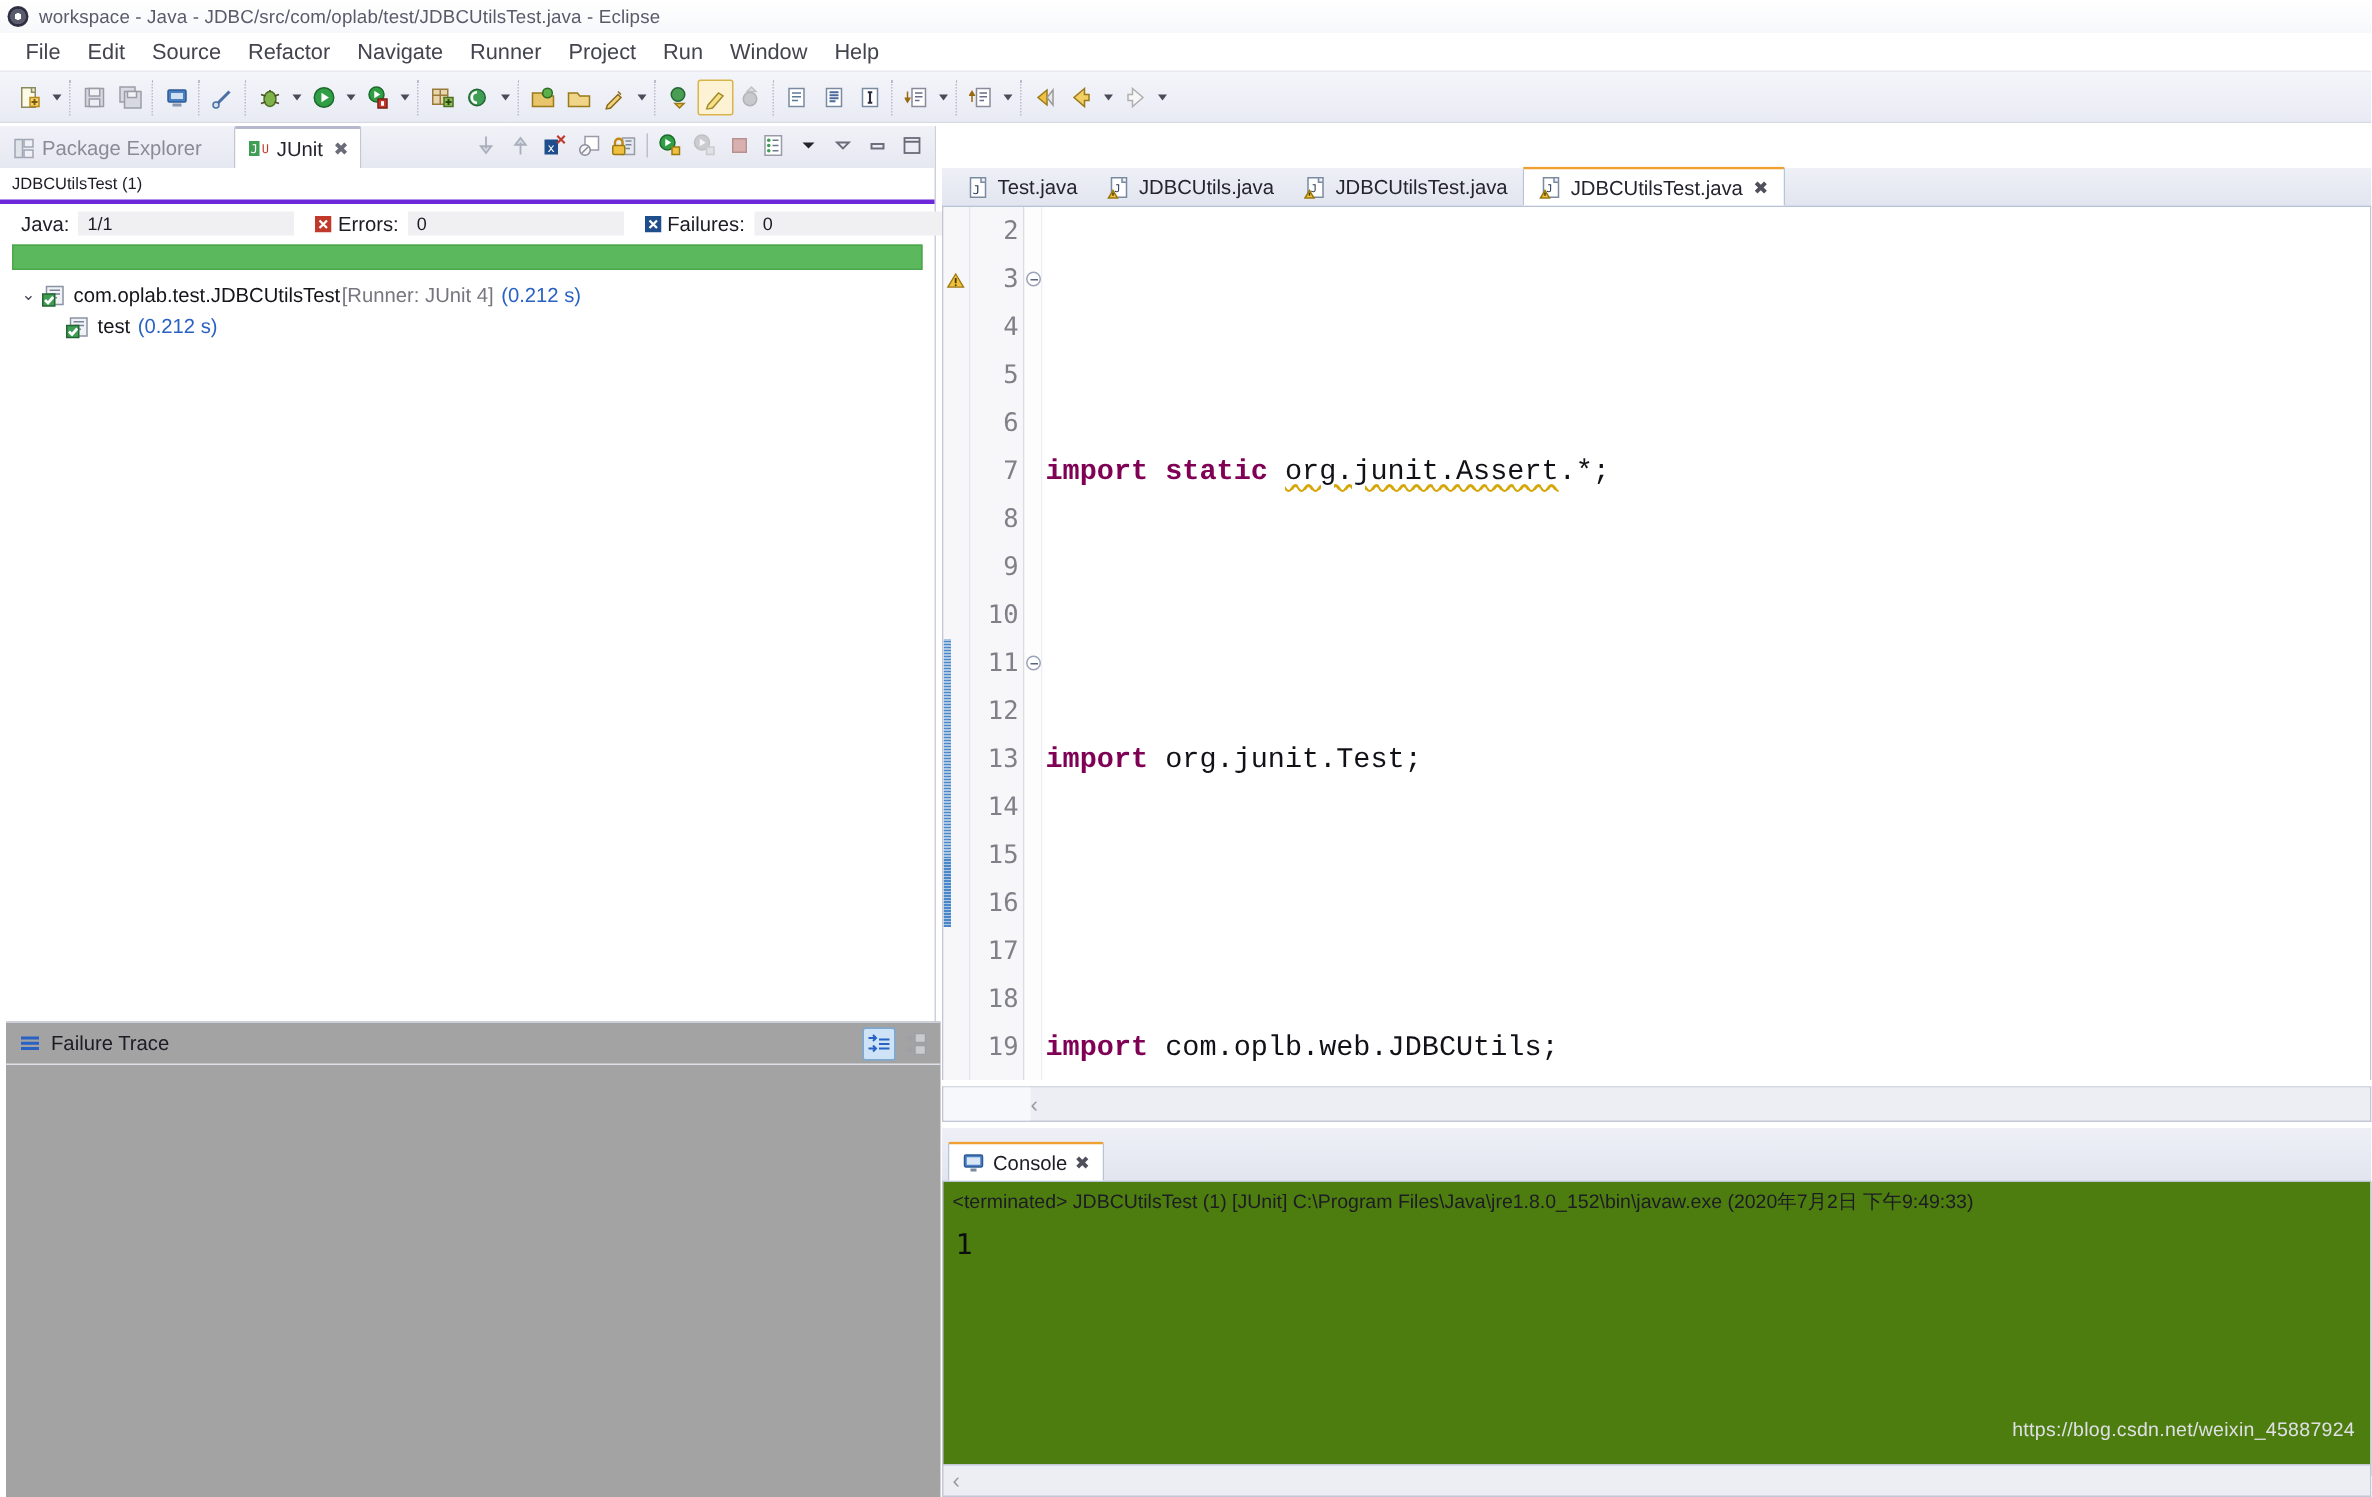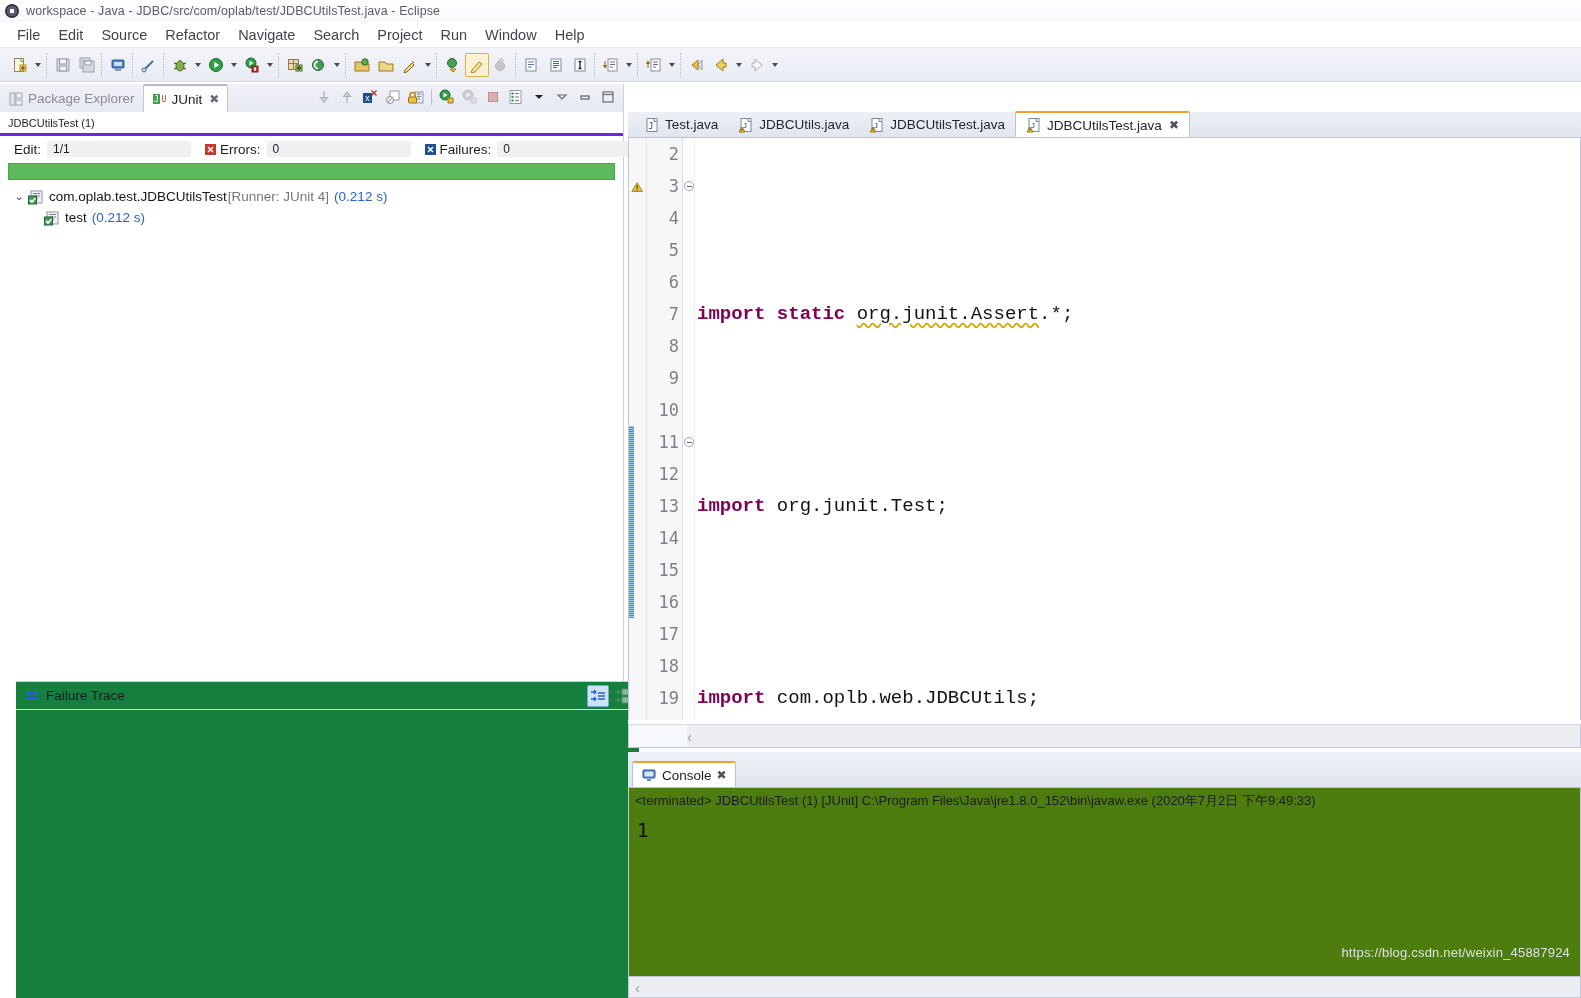--- a/index.html
+++ b/index.html
@@ -101,21 +101,21 @@
   .left-panel {
     position: absolute; left: 0; top: 84px;
     width: 624px; height: 914px;
     background: #ffffff;
     border-right: 1px solid #cdd0dc;
   }
   .view-tabbar {
     position: relative;
     height: 28px;
     background: linear-gradient(to bottom,#f1f2f8,#e6e8f1);
-    display: flex; align-items: flex-end;
+    display: flex; align-items: flex-end; gap: 13px;
   }
   .view-tab {
     display: flex; align-items: center; gap: 4px;
     height: 27px; padding: 0 8px;
     font-size: 13.5px; color: #7a7a88;
     cursor: default;
   }
   .view-tab.inactive { color: #8b8b98; }
   .view-tab.active {
     background: #ffffff;
@@ -171,23 +171,23 @@
     width: 14px; height: 14px; margin-right: 2px;
     display: flex; align-items: center; justify-content: center;
     color: #4a4a58; font-size: 11px;
   }
   .tree-ic { width: 16px; height: 16px; margin-right: 5px; flex: 0 0 auto; }
   .t-name { color: #14141b; }
   .t-runner { color: #76767f; margin-left: 1px; }
   .t-time { color: #2a62c4; margin-left: 5px; }
 
   .failure-trace {
-    position: absolute; left: 16px; bottom: 0;
+    position: absolute; left: 4px; bottom: 0;
     width: 623px; height: 317px;
-    background: #15803d;
+    background: #a3a3a3;
     border-top: 1px solid #cdd0dc;
   }
   .ft-header {
     height: 28px;
     display: flex; align-items: center;
     padding-left: 8px;
     position: relative;
     border-bottom: 1px solid #dfe1ea;
   }
   .ft-title { font-size: 13.5px; color: #1c1c24; margin-left: 6px; }
@@ -392,21 +392,21 @@
     </div>
     <div class="titlebar-text">workspace - Java - JDBC/src/com/oplab/test/JDBCUtilsTest.java - Eclipse</div>
   </div>
 
   <div class="menubar">
     <div class="menu-item">File</div>
     <div class="menu-item">Edit</div>
     <div class="menu-item">Source</div>
     <div class="menu-item">Refactor</div>
     <div class="menu-item">Navigate</div>
-    <div class="menu-item">Search</div>
+    <div class="menu-item">Runner</div>
     <div class="menu-item">Project</div>
     <div class="menu-item">Run</div>
     <div class="menu-item">Window</div>
     <div class="menu-item">Help</div>
   </div>
 
   <div class="toolbar">
 
     <div class="tb-group">
       <div class="tb-btn">
@@ -711,21 +711,21 @@
               <path d="M3 5.5h10" stroke="#6a6a78" stroke-width="1.2"></path>
             </svg>
         </div>
       </div>
     </div>
 
     <div class="junit-header">JDBCUtilsTest (1)</div>
 
     <div class="junit-counters">
       <div class="counter">
-        <span class="counter-label">Edit:</span>
+        <span class="counter-label">Java:</span>
         <span class="counter-value">1/1</span>
       </div>
       <div class="counter" style="margin-left:14px;">
         <svg class="cb-ic" viewBox="0 0 11 11">
             <rect x="0" y="0" width="11" height="11" fill="#c0392b"></rect>
             <path d="M3 3l5 5M8 3l-5 5" stroke="#fff" stroke-width="1.5"></path>
           </svg>
         <span class="counter-label">Errors:</span>
         <span class="counter-value">0</span>
       </div>

